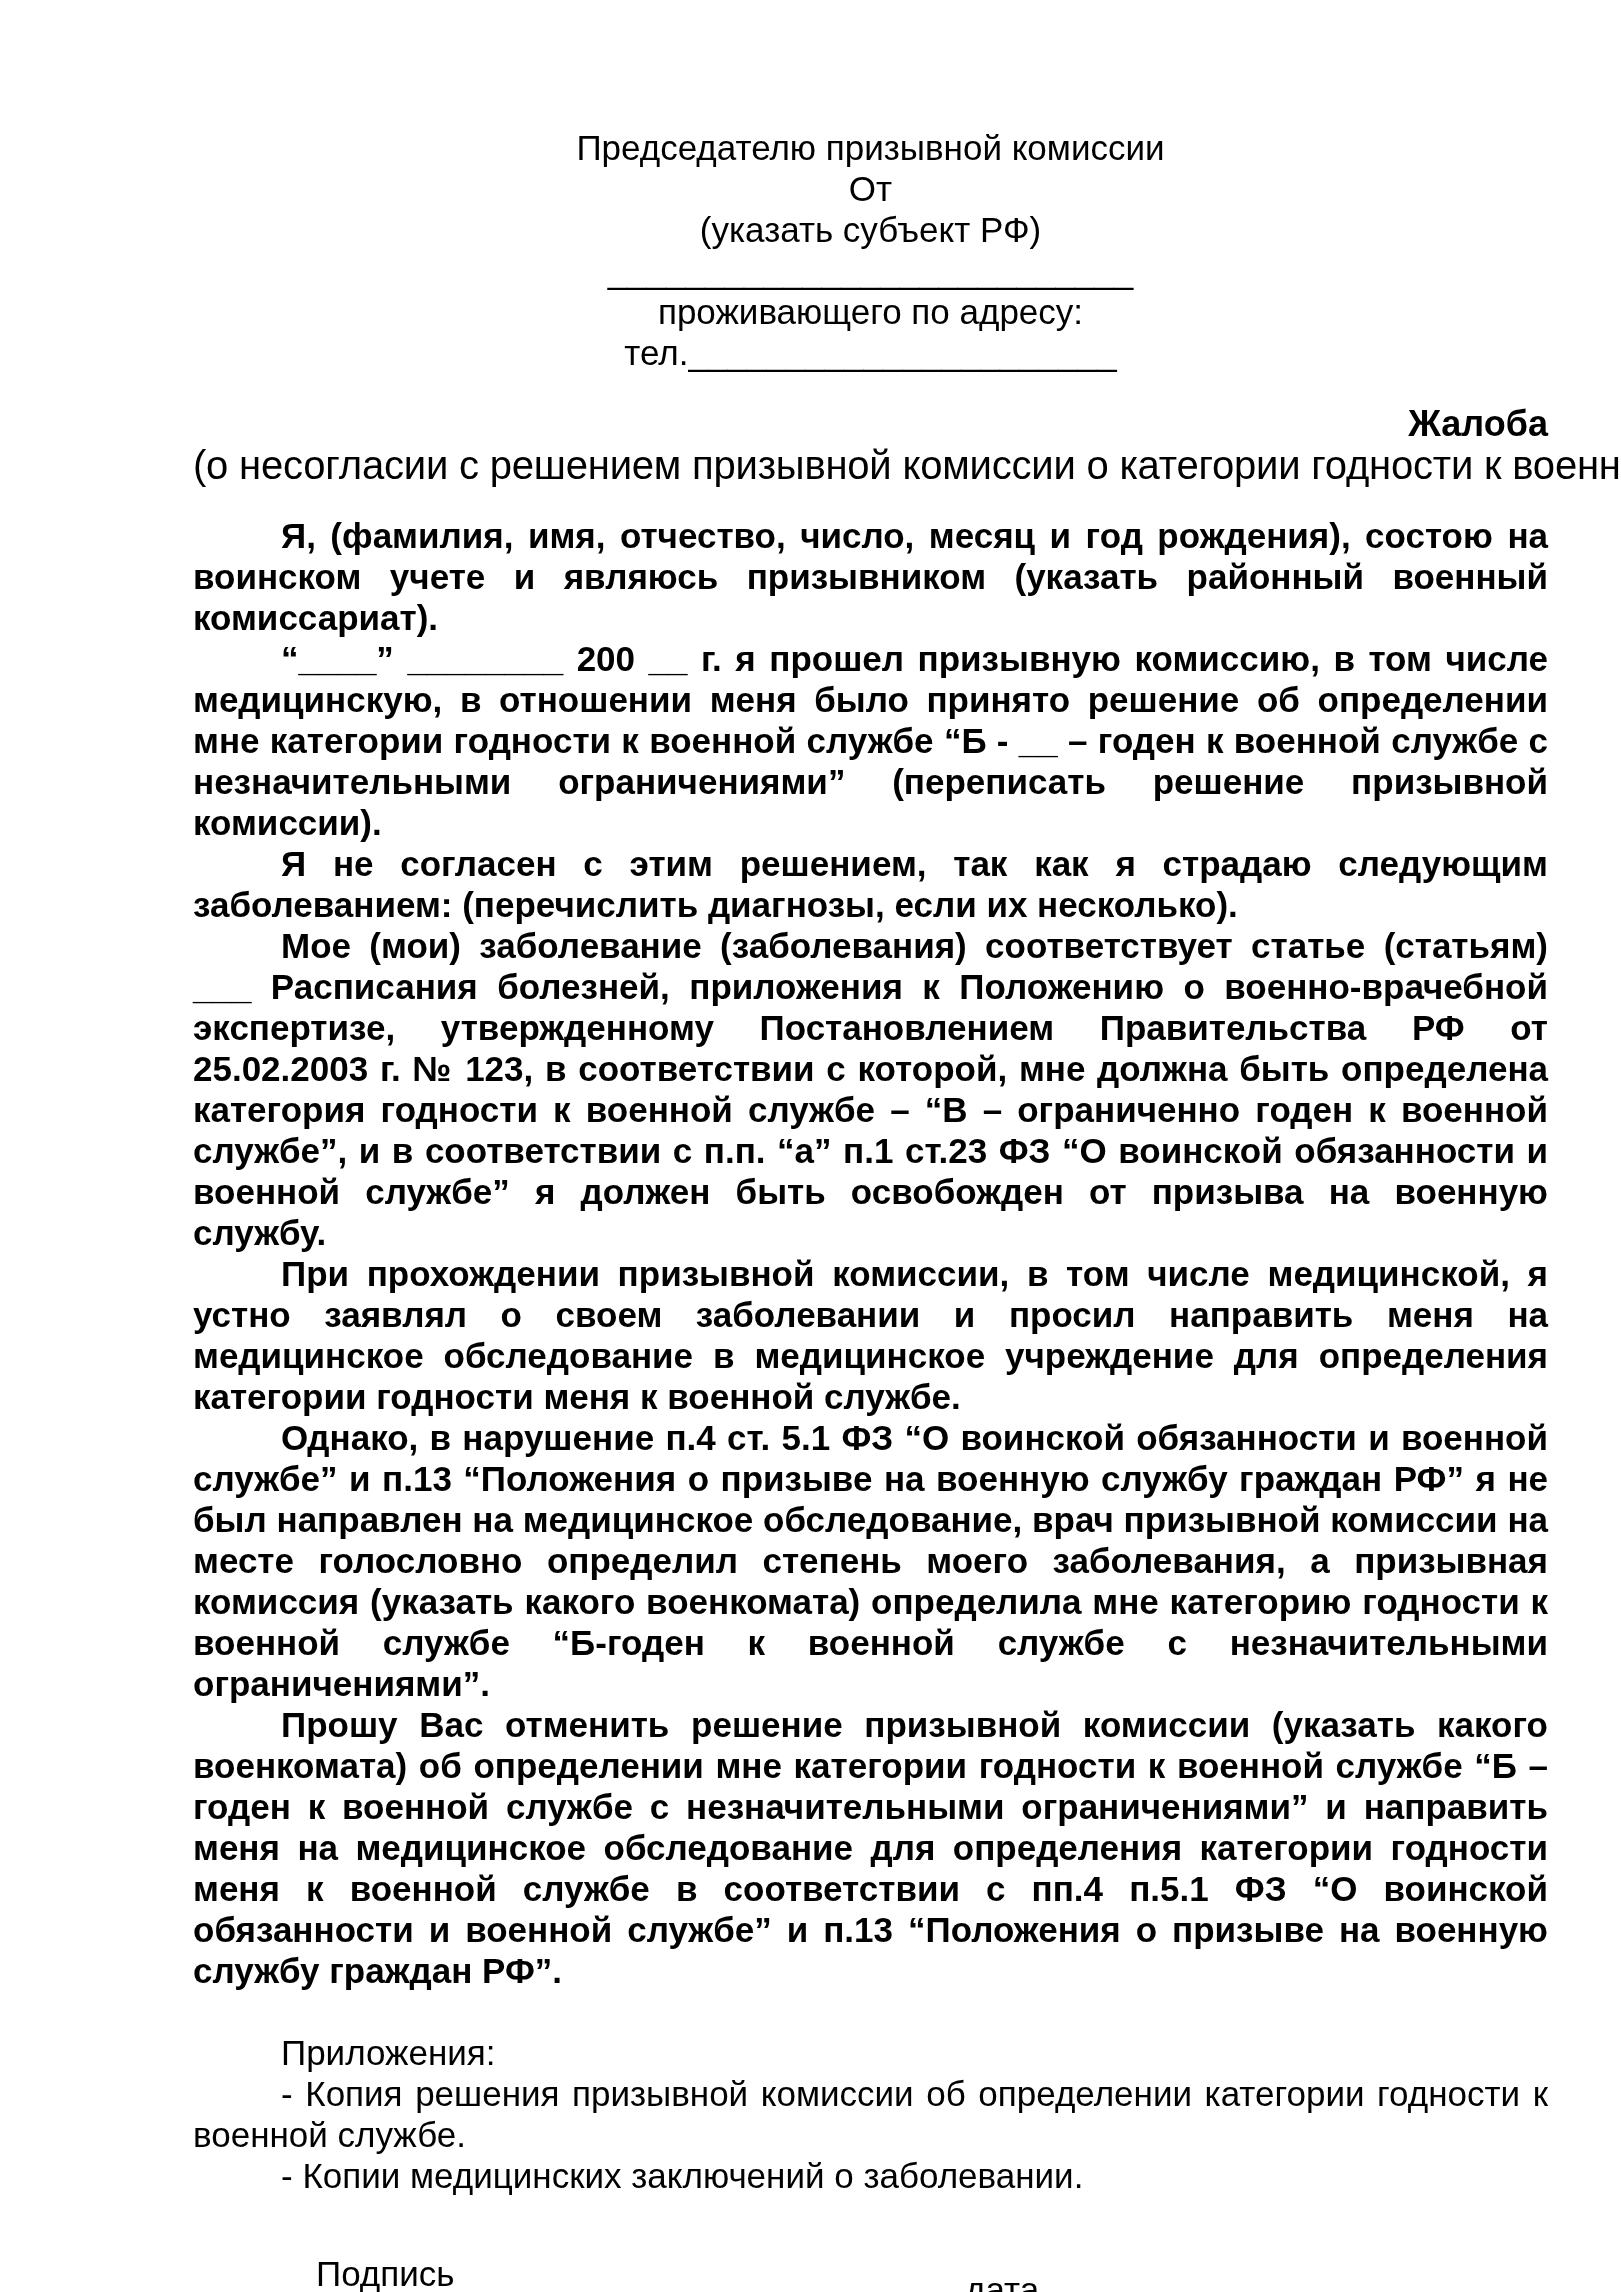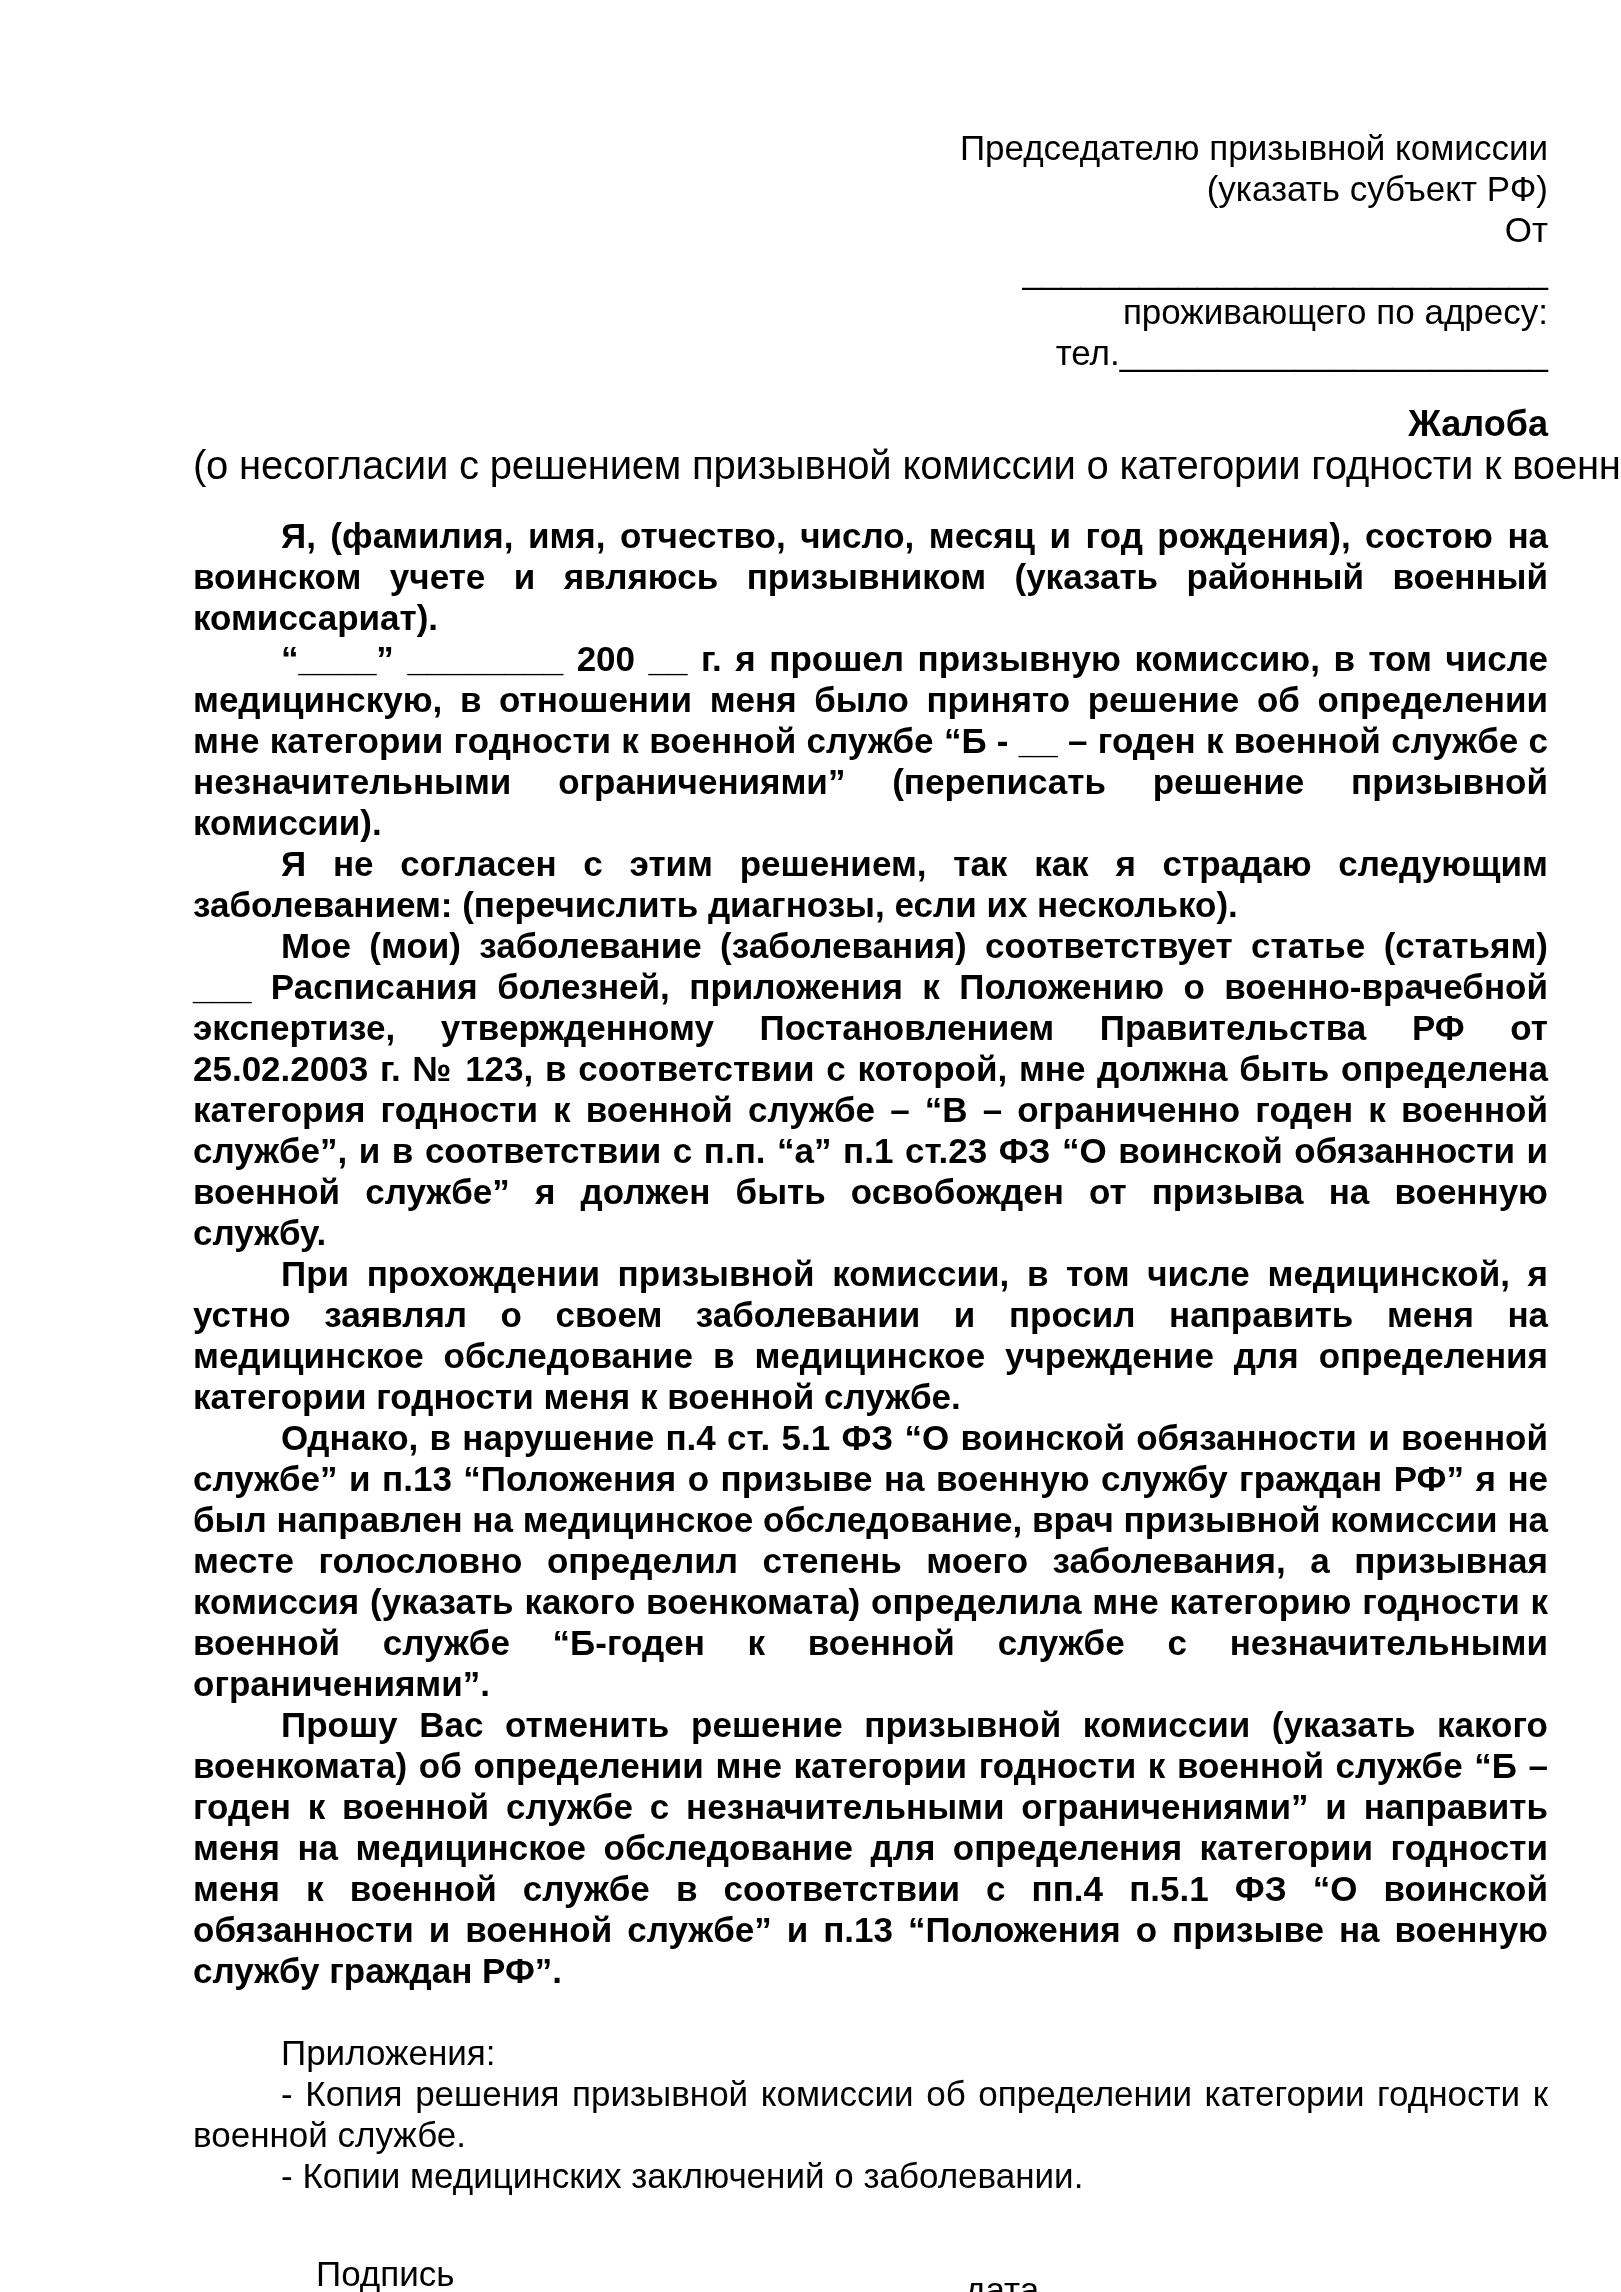--- a/index.html
+++ b/index.html
@@ -14,20 +14,21 @@
     font-size: 35px;
     line-height: 41px;
     padding: 127px 73px 0 193px;
     overflow: hidden;
   }
   .header-block {
     text-align: right;
   }
   .header-block div {
     white-space: pre;
+    text-align: center;
   }
   .doc-title {
     margin-top: 29px;
     text-align: right;
     font-weight: bold;
     font-size: 36px;
     line-height: 43px;
   }
   .doc-subtitle {
     text-align: center;
@@ -67,22 +68,22 @@
     top: 16px;
   }
 </style>
 </head>
 <body>
 
 <div class="page">
 
   <div class="header-block">
     <div>Председателю призывной комиссии</div>
+    <div>От</div>
     <div>(указать субъект РФ)</div>
-    <div>От</div>
     <div>___________________________</div>
     <div>проживающего по адресу:</div>
     <div>тел.______________________</div>
   </div>
 
   <div class="doc-title">Жалоба</div>
   <div class="doc-subtitle">(о несогласии с решением призывной комиссии о категории годности к военной службе)</div>
 
   <div class="body-text">
     <p>Я, (фамилия, имя, отчество, число, месяц и год рождения), состою на воинском учете и являюсь  призывником  (указать районный военный комиссариат).</p>

